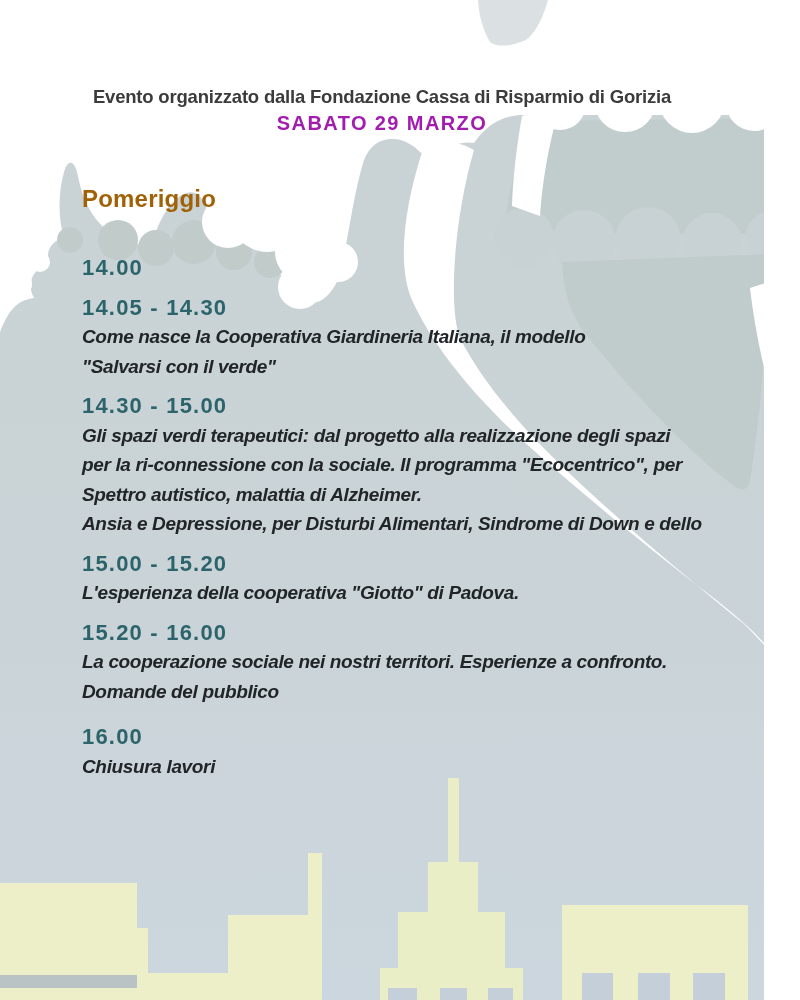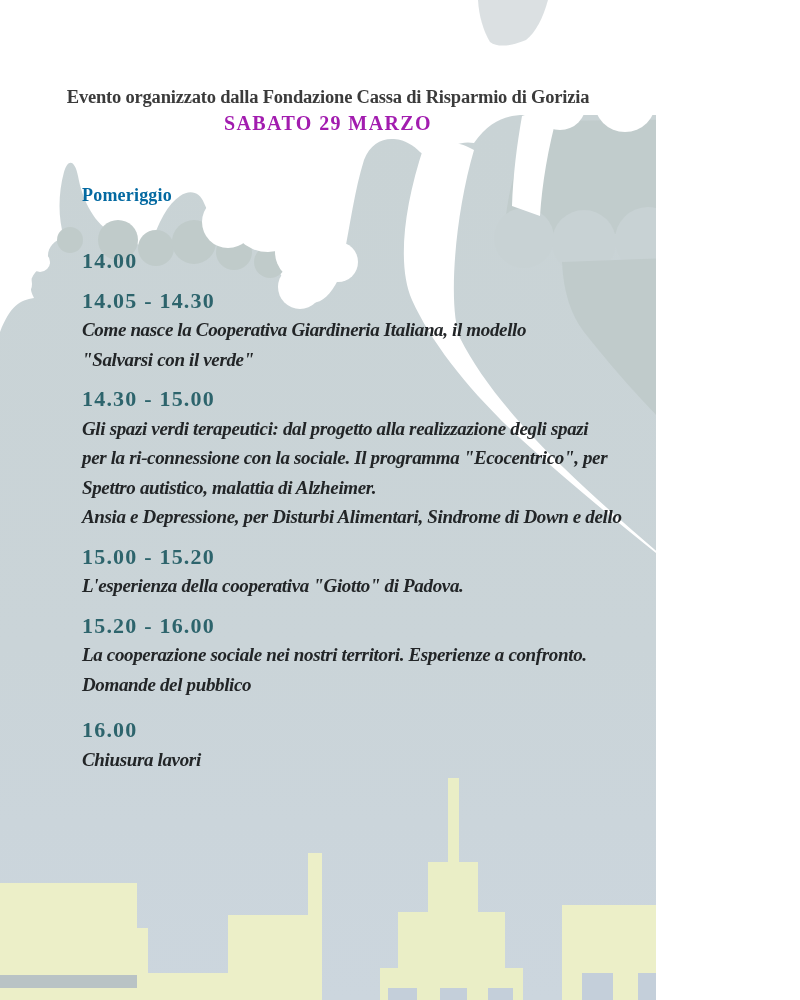--- a/index.html
+++ b/index.html
@@ -1,35 +1,35 @@
 <!DOCTYPE html>
 <html><head>
 <meta charset="utf-8">
 <style>
   html,body{margin:0;padding:0;background:#ffffff;}
   .page{
-    position:relative;width:656px;height:1000px;overflow:hidden;background:#ffffff;
-    font-family:Liberation Serif, serif;
+    position:relative;width:764px;height:1000px;overflow:hidden;background:#ffffff;
+    font-family:Liberation Sans, sans-serif;
   }
   .bg{position:absolute;inset:0;width:800px;height:1000px;display:block;}
   .textlayer{position:absolute;inset:0;z-index:2;}
   .flyer-header{position:absolute;top:84px;left:0;right:0;text-align:center;}
   .organizer{
     font-size:18.5px;font-weight:bold;color:#3b3b3b;letter-spacing:-0.2px;line-height:26px;
   }
   .event-date{
     font-size:20px;font-weight:bold;color:#a21caf;letter-spacing:1.4px;line-height:26px;
   }
   .section-title{
     position:absolute;top:185px;left:82px;
-    font-size:18px;font-weight:bold;color:#0369a1;letter-spacing:0.2px;
+    font-size:24px;font-weight:bold;color:#a16207;letter-spacing:0.2px;
   }
   .schedule{position:absolute;top:245px;left:82px;right:55px;}
   .session{margin-top:10px;}
-  .session:first-child{margin-top:1px;}
+  .session:first-child{margin-top:8px;}
   .session.last{margin-top:16px;}
   .session-time{
     font-size:22px;font-weight:bold;color:#2d646c;letter-spacing:1.2px;line-height:29.5px;
   }
   .session-line{
     font-size:19px;font-weight:bold;font-style:italic;color:#222527;
     letter-spacing:-0.35px;line-height:29.5px;white-space:nowrap;
   }
 </style>
 </head>

